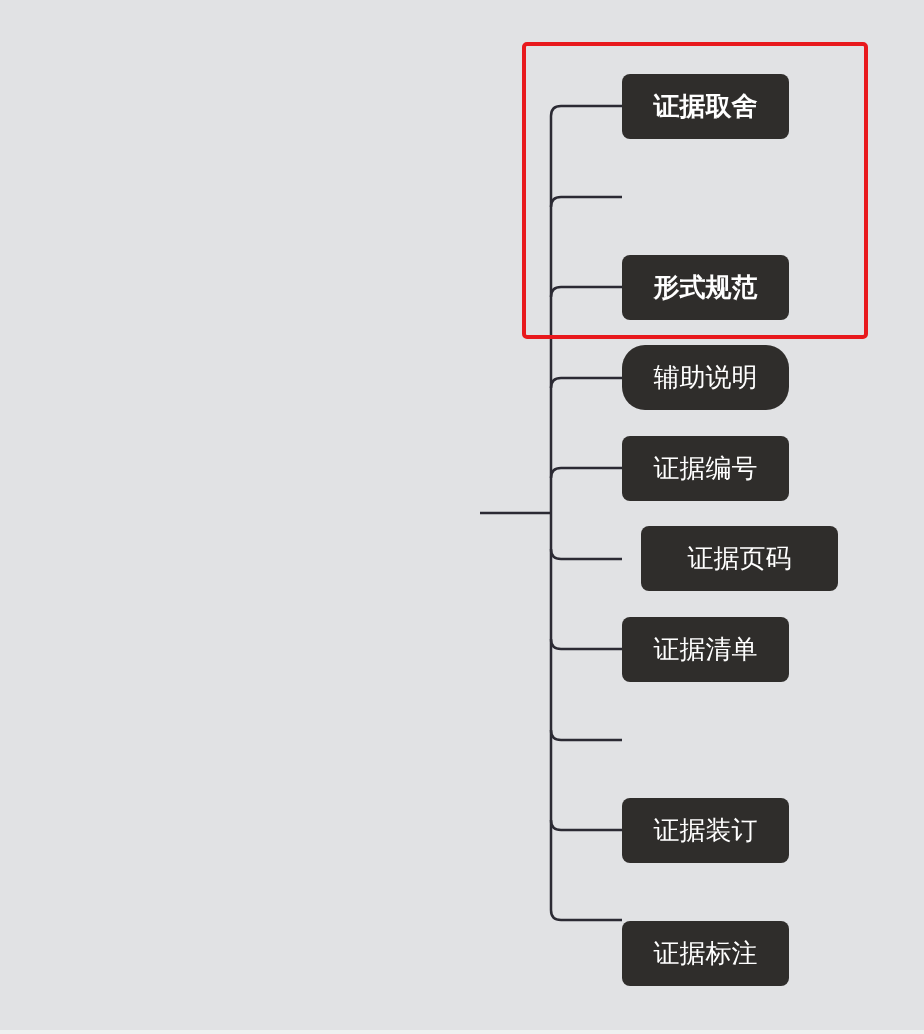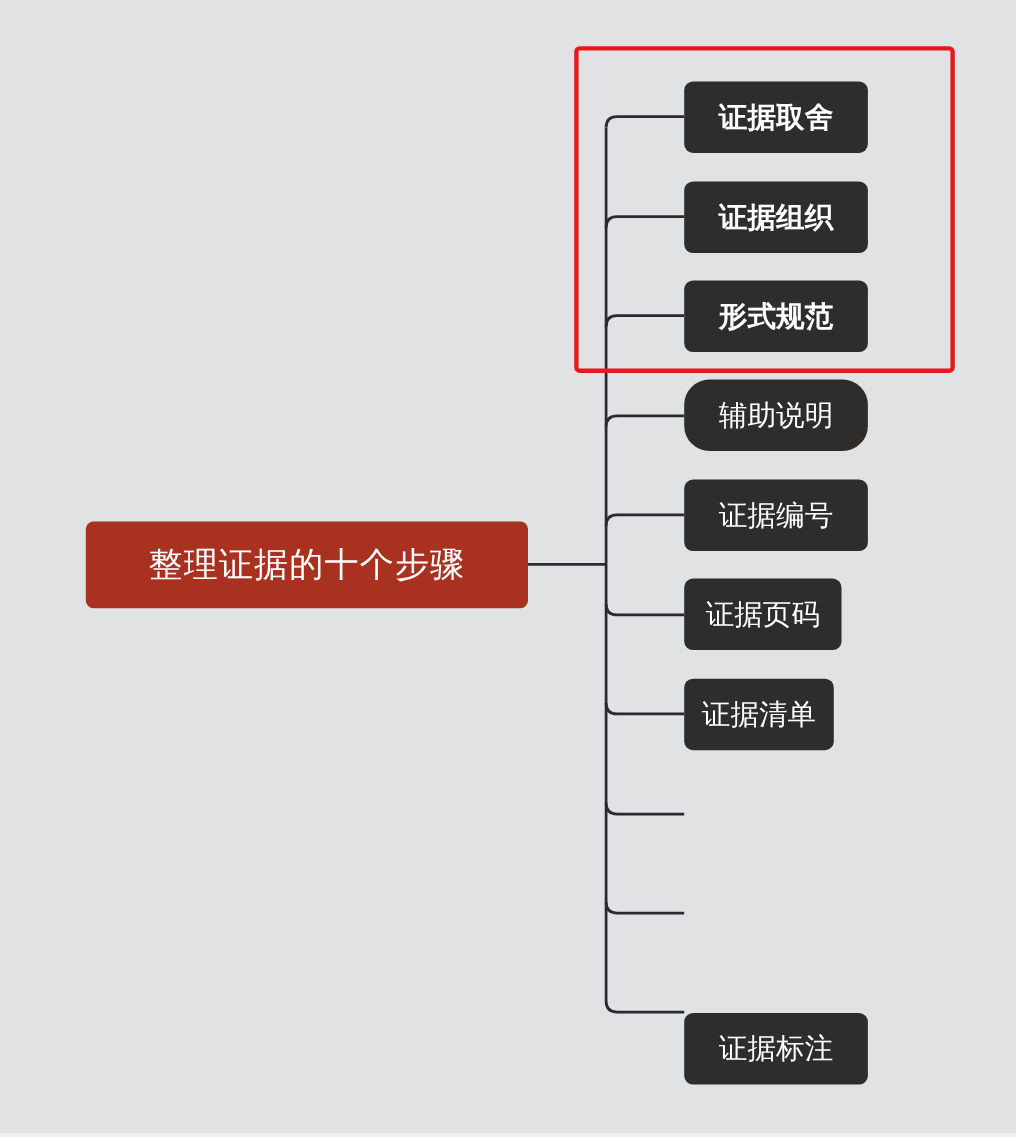--- a/index.html
+++ b/index.html
@@ -93,43 +93,40 @@
       <path d="M551 388 Q551 378 561 378 L622 378"></path>
       <path d="M551 478 Q551 468 561 468 L622 468"></path>
       <path d="M551 549 Q551 559 561 559 L622 559"></path>
       <path d="M551 639 Q551 649 561 649 L622 649"></path>
       <path d="M551 730 Q551 740 561 740 L622 740"></path>
       <path d="M551 820 Q551 830 561 830 L622 830"></path>
       <path d="M551 910 Q551 920 561 920 L622 920"></path>
     </g>
   </svg>
 
-  <div class="root-node">
-    <span>整理证据的十个步骤</span>
-  </div>
 
   <div class="child-node bold" style="top:74px;width:167px;">
     <span>证据取舍</span>
-  </div>
-  <div class="child-node bold" style="top:165px;width:167px;">
-    <span>证据组织</span>
   </div>
   <div class="child-node bold" style="top:255px;width:167px;align-items:center;">
     <span>形式规范</span>
   </div>
   <div class="child-node" style="top:345px;width:167px;border-radius:23px;">
     <span>辅助说明</span>
   </div>
   <div class="child-node" style="top:436px;width:167px;">
     <span>证据编号</span>
   </div>
-  <div class="child-node" style="top:526px;width:143px;">
+  <div class="child-node" style="top:526px;width:197px;margin-left:19px;">
     <span>证据页码</span>
   </div>
-  <div class="child-node" style="top:617px;width:136px;">
+  <div class="child-node" style="top:617px;width:167px;">
     <span>证据清单</span>
+  </div>
+  <div class="child-node" style="top:798px;width:167px;">
+    <span>证据装订</span>
   </div>
   <div class="child-node" style="top:888px;width:167px;margin-top:33px;">
     <span>证据标注</span>
   </div>
 
   <div class="highlight-box"></div>
 </div>
 
 </body></html>

